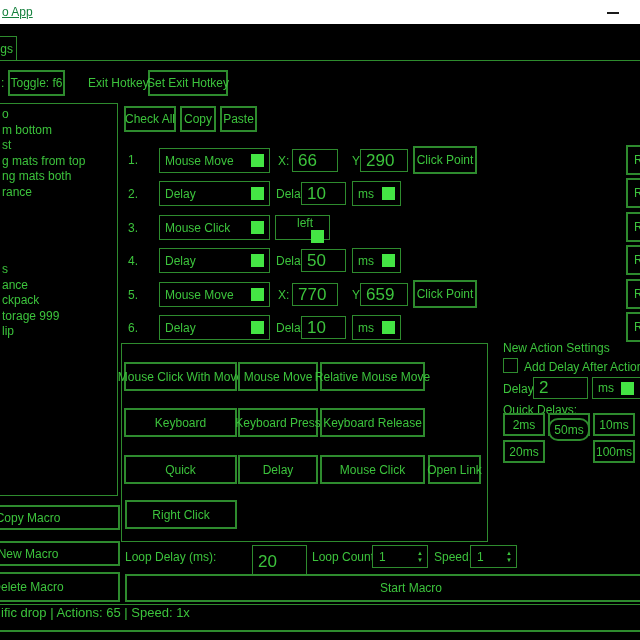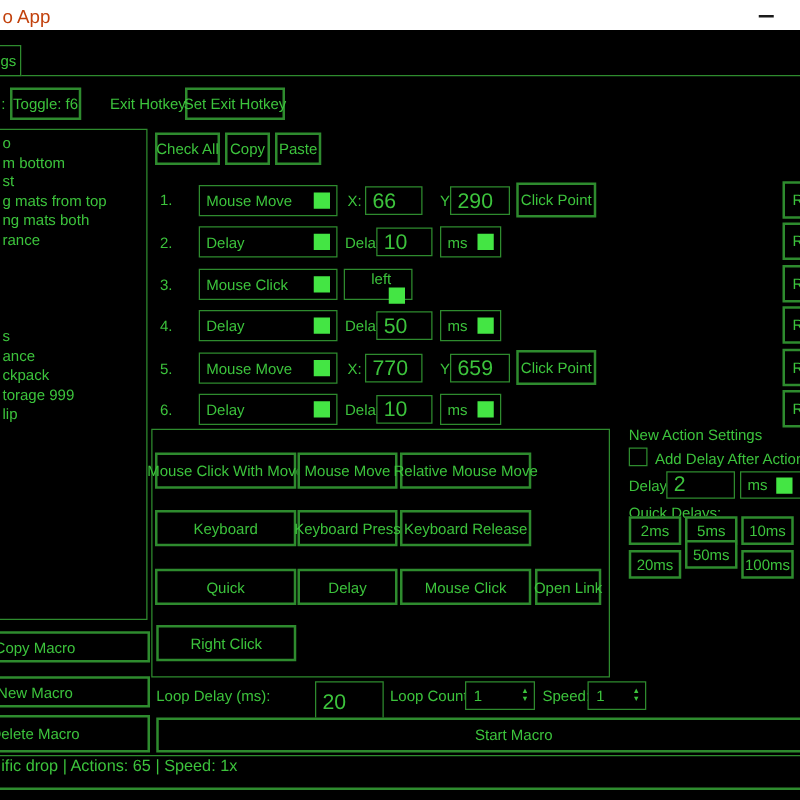--- a/index.html
+++ b/index.html
@@ -13,21 +13,21 @@
   .abs{position:absolute;}
   .txt{color:var(--gt);font-size:12px;white-space:nowrap;}
   .btn{background:#000;border:2px solid var(--gb);color:var(--gt);font-size:12px;
        display:flex;align-items:center;justify-content:center;white-space:nowrap;cursor:default;}
   .inp{background:#000;border:1px solid var(--gb);color:var(--gt);font-size:17px;
        padding-left:5px;outline:none;font-family:"Liberation Sans",sans-serif;}
   .dd{background:#000;border:1px solid var(--gb);color:var(--gt);font-size:12px;
       display:flex;align-items:center;padding-left:5px;white-space:nowrap;}
   .dd .sq{width:13px;height:13px;background:var(--gq);margin-left:auto;margin-right:5px;flex:0 0 auto;}
   .titlebar{left:0;top:0;width:640px;height:24px;background:#ffffff;}
-  .title-text{left:2px;top:5px;color:#c2410c;font-size:15px;white-space:nowrap;}
+  .title-text{left:2px;top:5px;color:#15803d;font-size:12px;white-space:nowrap;text-decoration:underline;}
   .min-dash{left:607px;top:12px;width:12px;height:2px;background:#1a1a1a;}
   .tabline{left:0;top:60px;width:640px;height:1px;background:var(--gb);}
   .tab{left:-20px;top:36px;width:37px;height:25px;background:#000;border:1px solid var(--gb);
        color:var(--gt);font-size:12px;display:flex;align-items:center;justify-content:flex-end;padding-right:3px;}
   .sidebar{left:-45px;top:103px;width:163px;height:393px;border:1px solid var(--gb);background:#000;
            padding-left:46px;padding-top:3px;overflow:hidden;}
   .sidebar .item{height:15.5px;line-height:15.5px;font-size:12px;color:var(--gt);white-space:nowrap;}
   .rows{left:120px;top:140px;width:520px;height:203px;overflow:hidden;}
   .groupbox{left:121px;top:343px;width:367px;height:199px;border:1px solid var(--gb);}
   .cb{width:15px;height:15px;border:1px solid var(--gb);background:#000;}
@@ -180,21 +180,21 @@
   <input class="abs inp" style="left: 533px; top: 377px; width: 55px; height: 22px;" value="2">
   <div class="abs dd" style="left:592px;top:377px;width:55px;height:22px;">
     <span>ms</span>
     <span class="sq" style="margin-right:12px;"></span>
   </div>
   <div class="abs txt" style="left:503px;top:403px;">Quick Delays:</div>
   <div class="abs btn" style="left:503px;top:413px;width:42px;height:23px;">2ms</div>
   <div class="abs btn" style="left:548px;top:413px;width:42px;height:23px;">5ms</div>
   <div class="abs btn" style="left:593px;top:413px;width:42px;height:23px;">10ms</div>
   <div class="abs btn" style="left:503px;top:440px;width:42px;height:23px;">20ms</div>
-  <div class="abs btn" style="left:548px;top:432px;width:42px;height:23px;">50ms</div>
+  <div class="abs btn" style="left:548px;top:418px;width:42px;height:23px;border-radius:10px;">50ms</div>
   <div class="abs btn" style="left:593px;top:440px;width:42px;height:23px;">100ms</div>
 
   <div class="abs txt lbl-c" style="left:125px;top:545px;">Loop Delay (ms):</div>
   <input class="abs inp" style="left: 252px; top: 545px; width: 55px; height: 34px;" value="20">
   <div class="abs txt lbl-c" style="left:312px;top:545px;">Loop Count:</div>
   <div class="abs spin" style="left:372px;top:545px;width:56px;height:23px;">
     <span>1</span>
     <span class="arrows">
         <span>▲</span>
         <span>▼</span>

